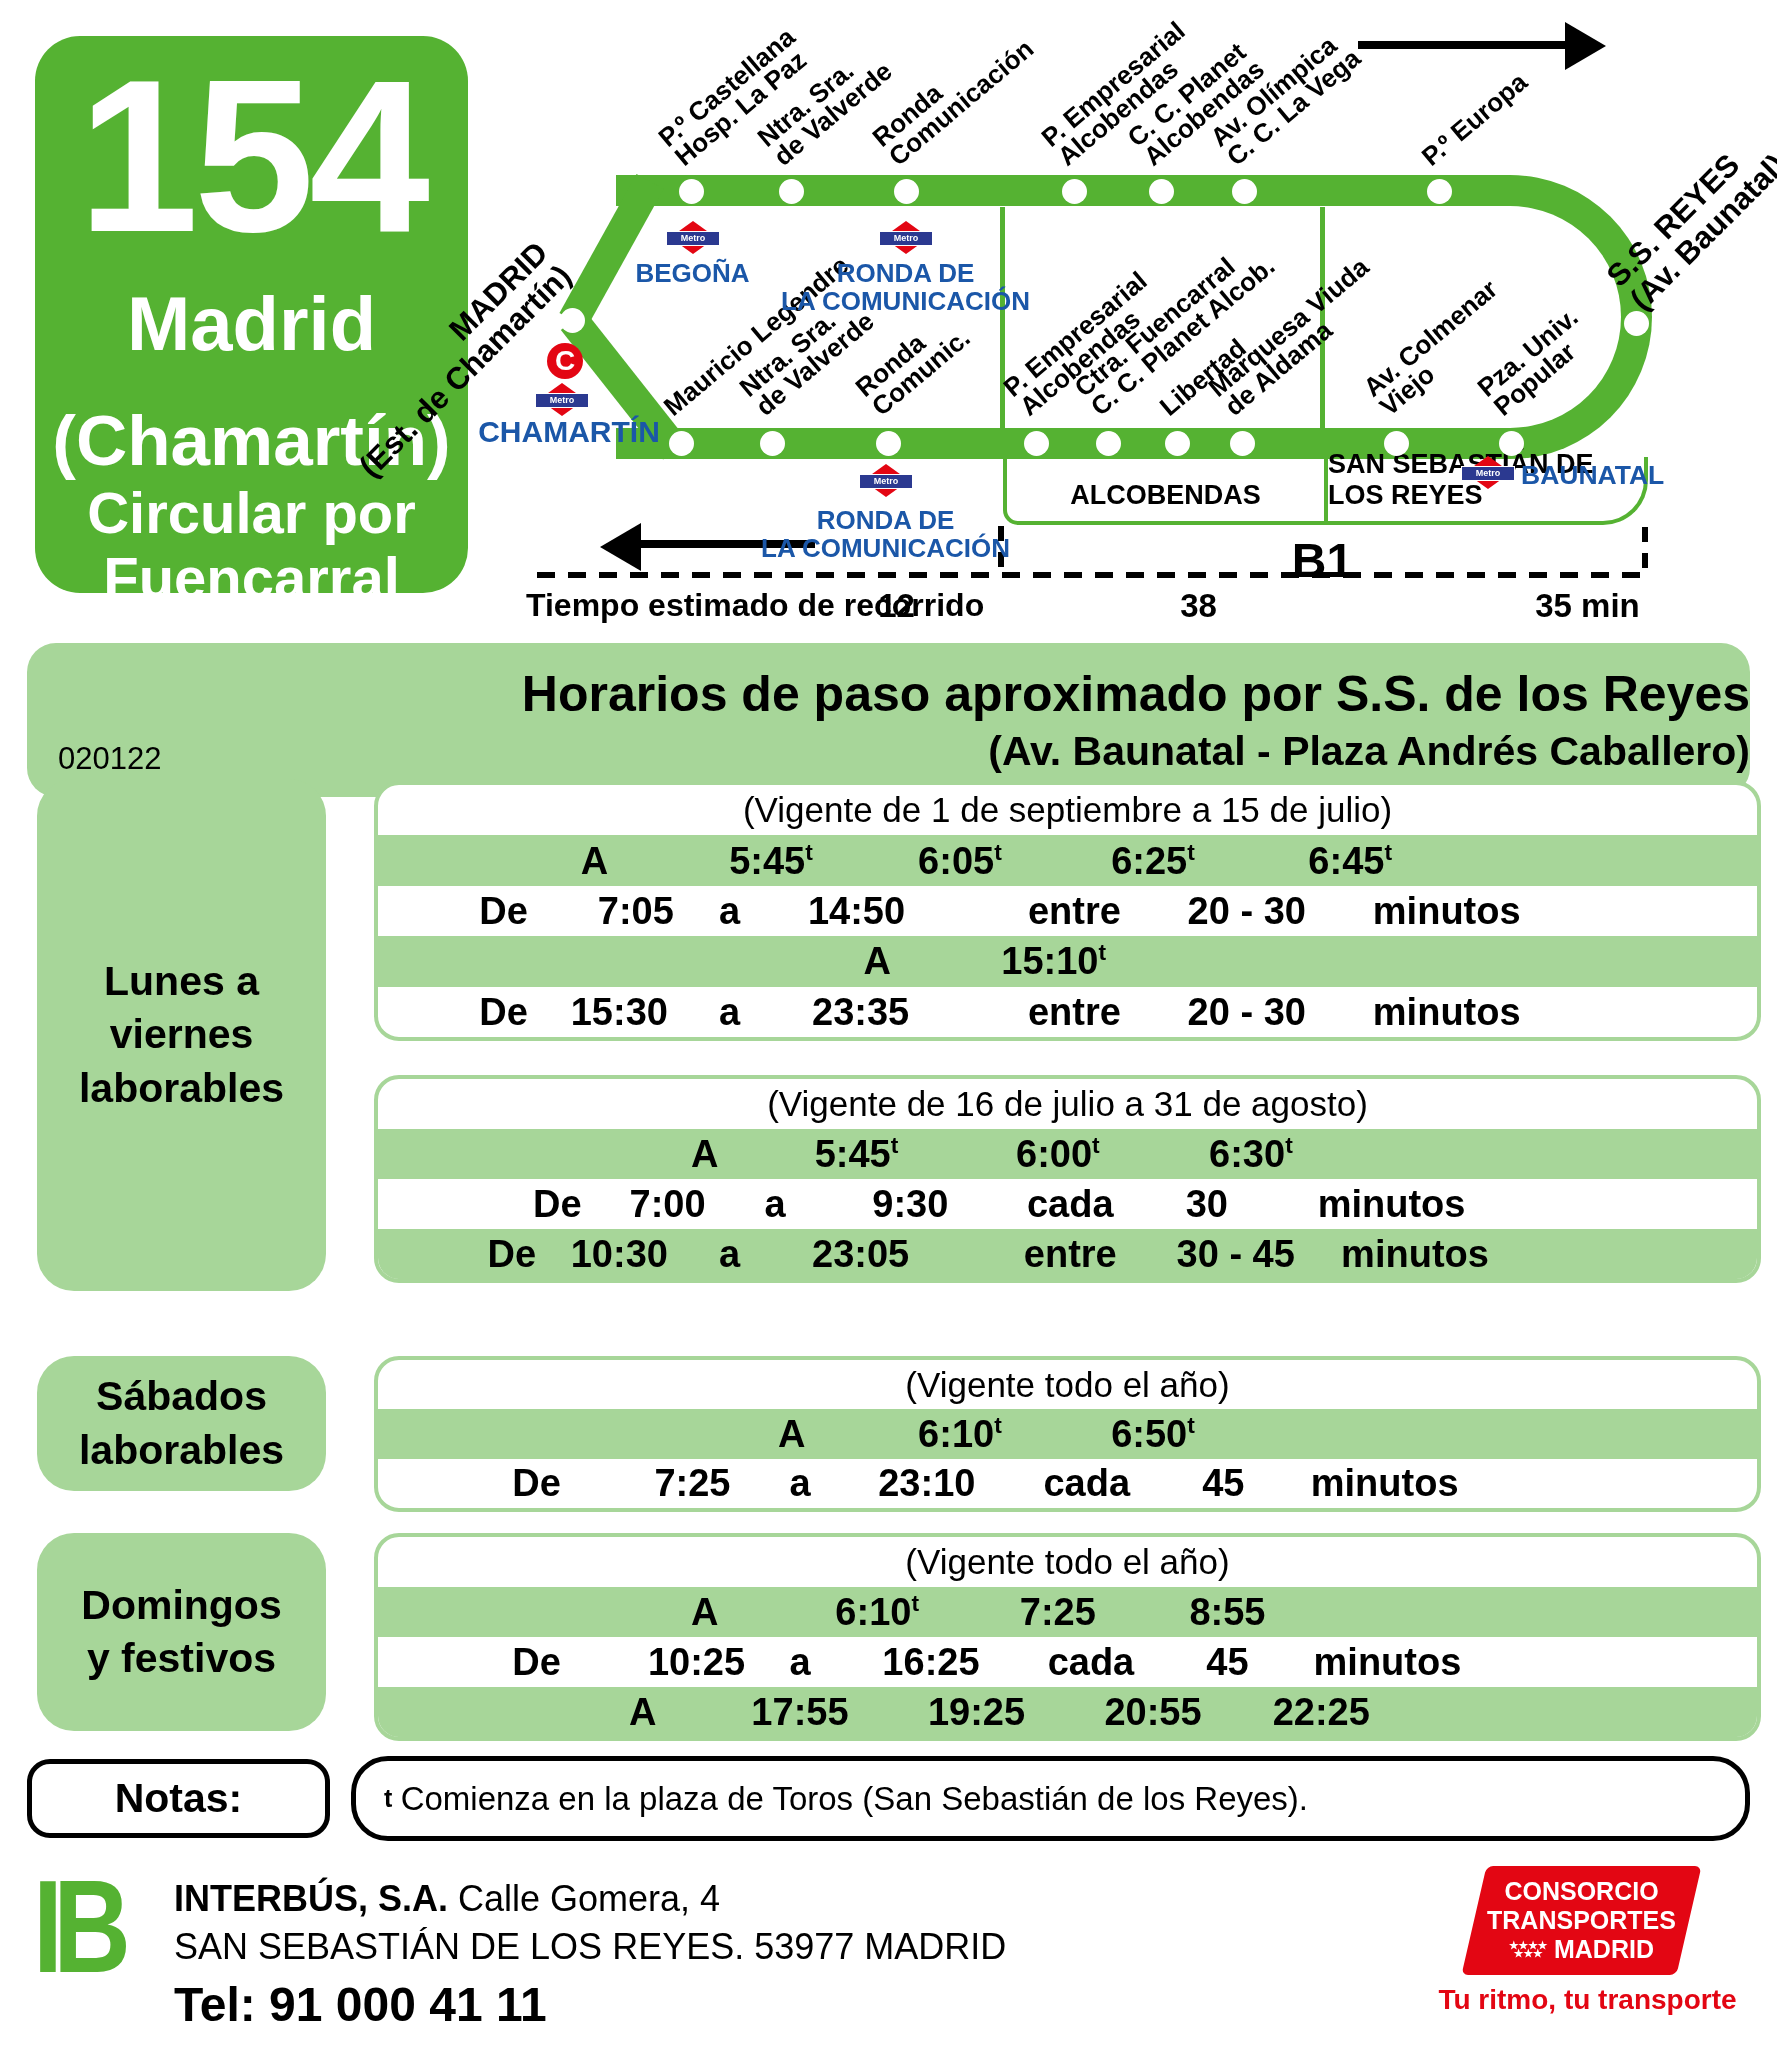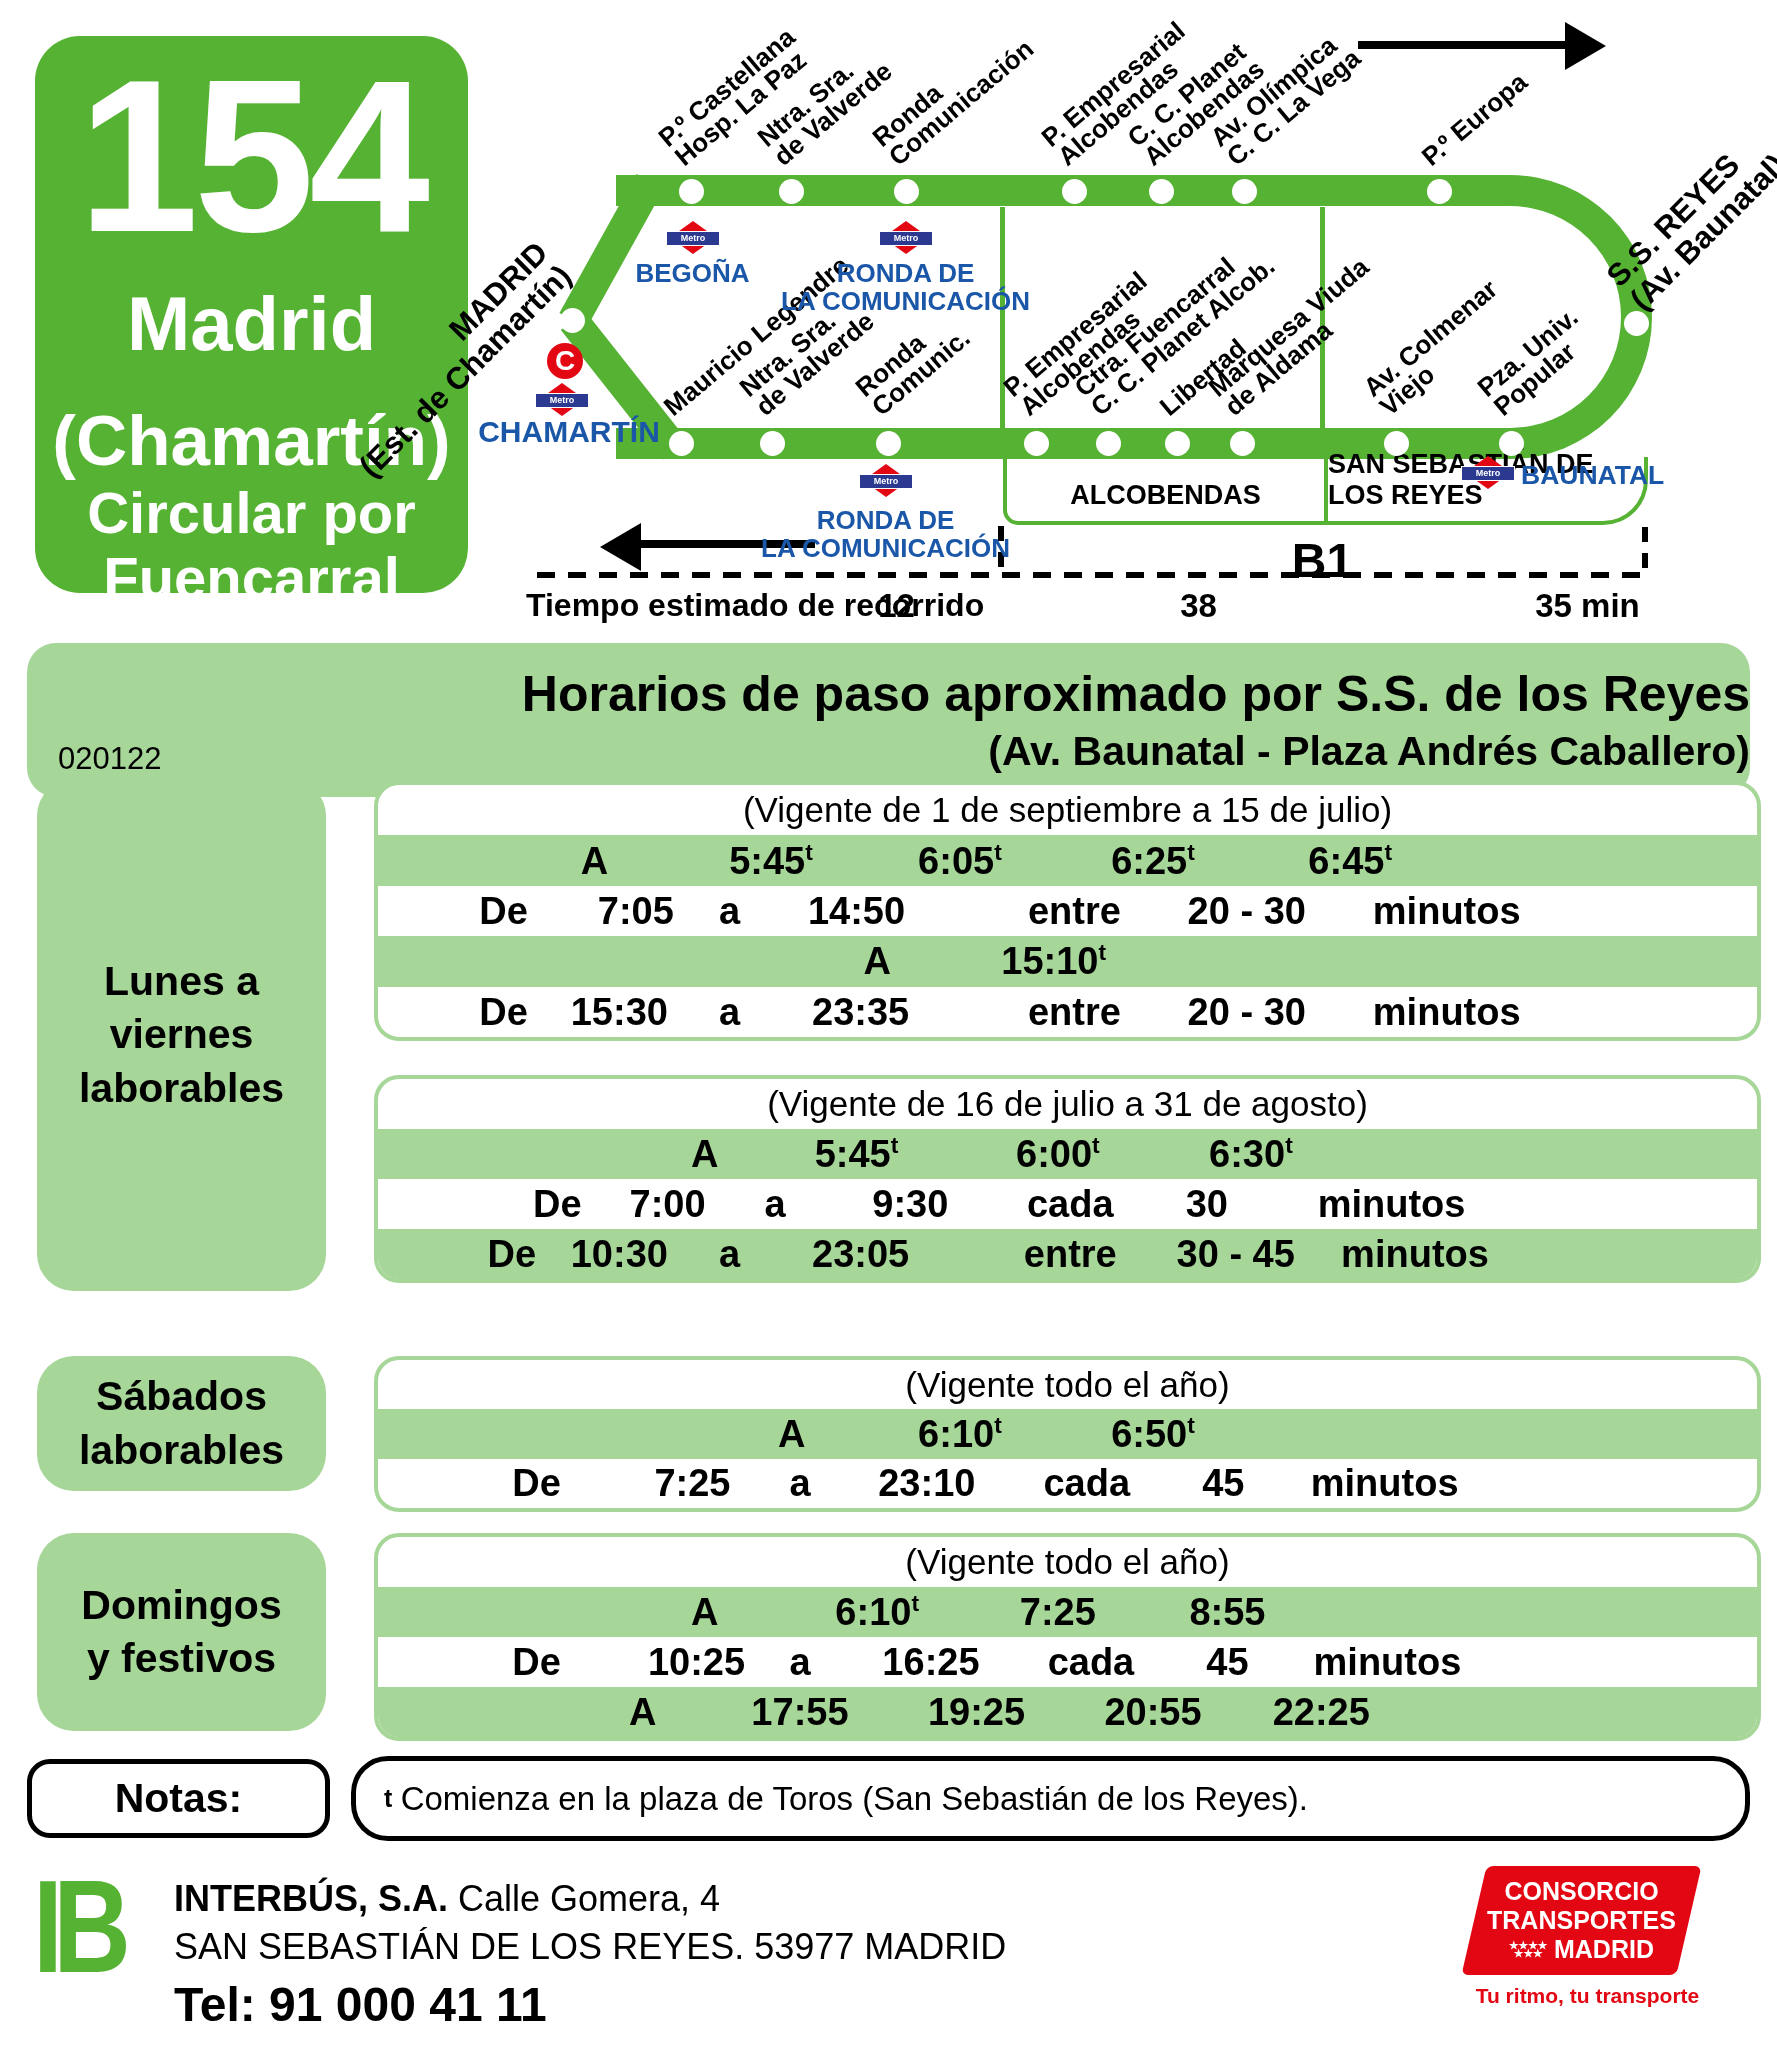--- a/index.html
+++ b/index.html
@@ -103,21 +103,21 @@
   .f-line1 b{font-weight:700;}
   .f-line2{position:absolute;left:174px;top:1926px;font-size:36px;}
   .f-tel{position:absolute;left:174px;top:1977px;font-size:48px;font-weight:700;}
   .ctm{position:absolute;left:1474px;top:1866px;width:215px;height:109px;background:var(--red);
        border-radius:6.6px;transform:skewX(-13deg);color:#fff;}
   .ctm .inner{position:absolute;inset:0;transform:skewX(13deg);display:flex;flex-direction:column;
               align-items:center;justify-content:center;font-weight:700;font-size:25px;line-height:1.15;}
   .ctm .mrow{display:flex;align-items:center;gap:6.6px;}
   .stars{display:flex;flex-direction:column;align-items:center;line-height:0.8;font-size:10.7px;}
   .slogan{position:absolute;left:1422px;top:1984px;width:331px;text-align:center;color:var(--red);
-          font-size:21px;font-weight:700;}
+          font-size:28px;font-weight:700;}
 </style>
 </head>
 <body>
 
 <div id="page">
 
   <div class="badge">
     <div class="num">154</div>
     <div class="names" id="route-names">
         <div class="rn0">Madrid</div>

